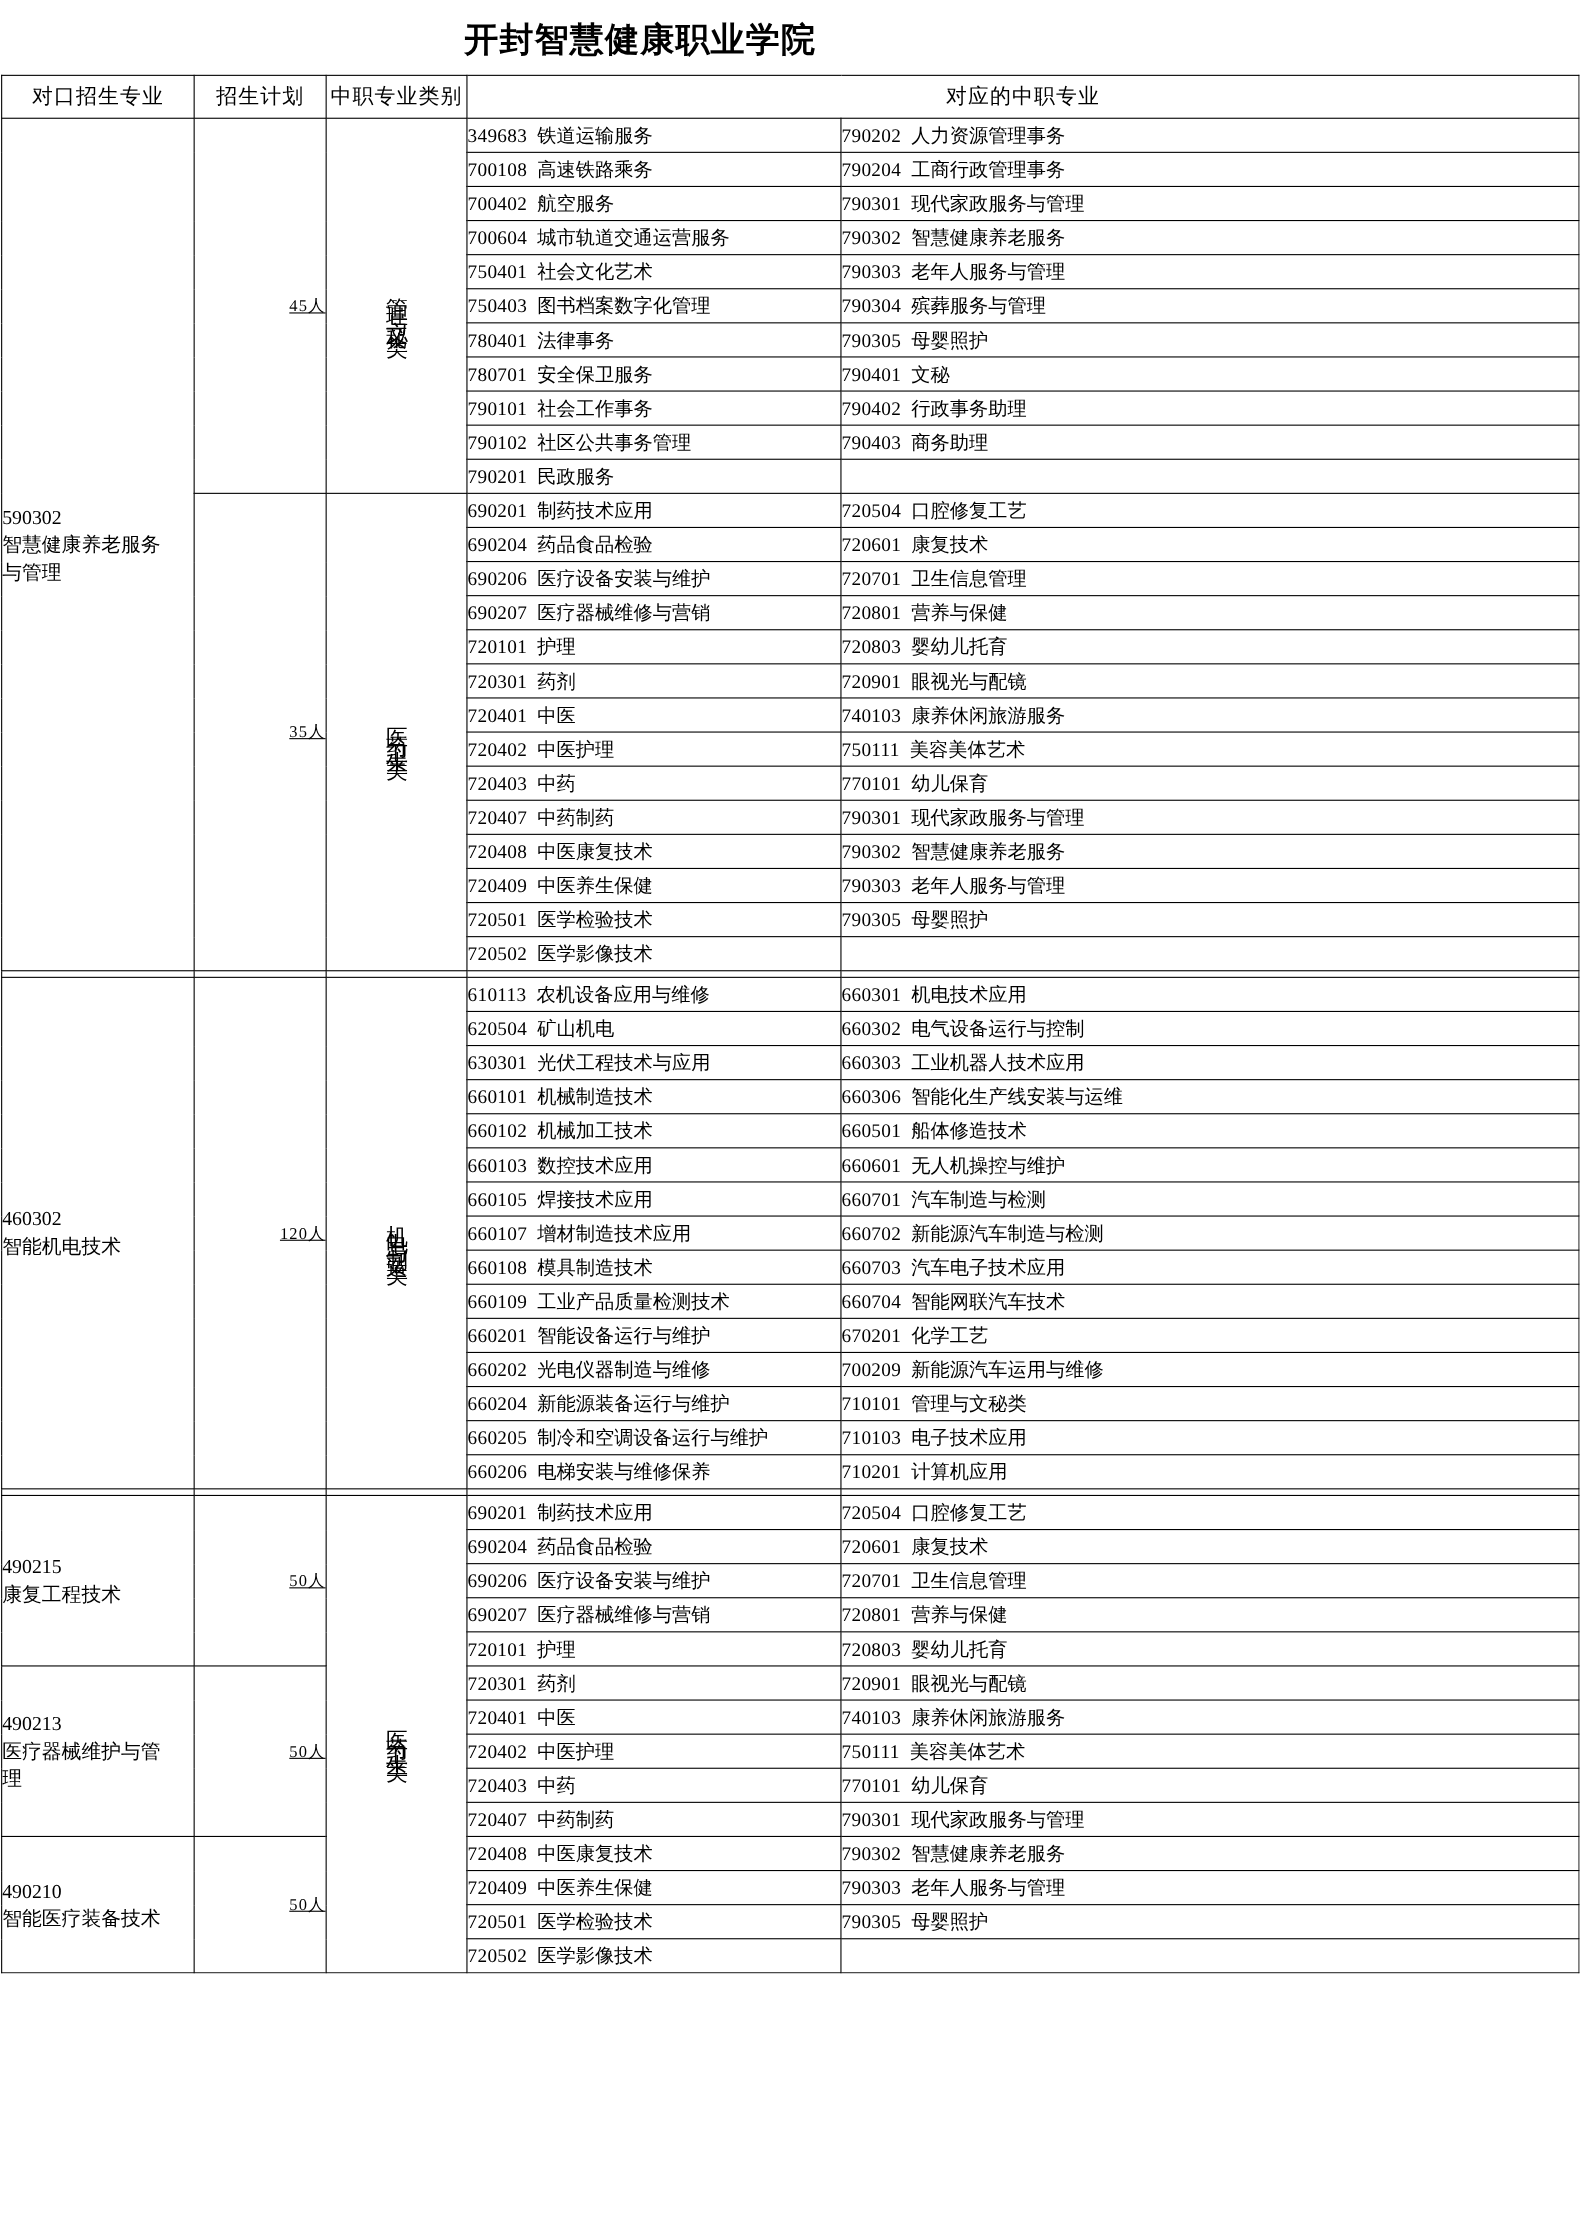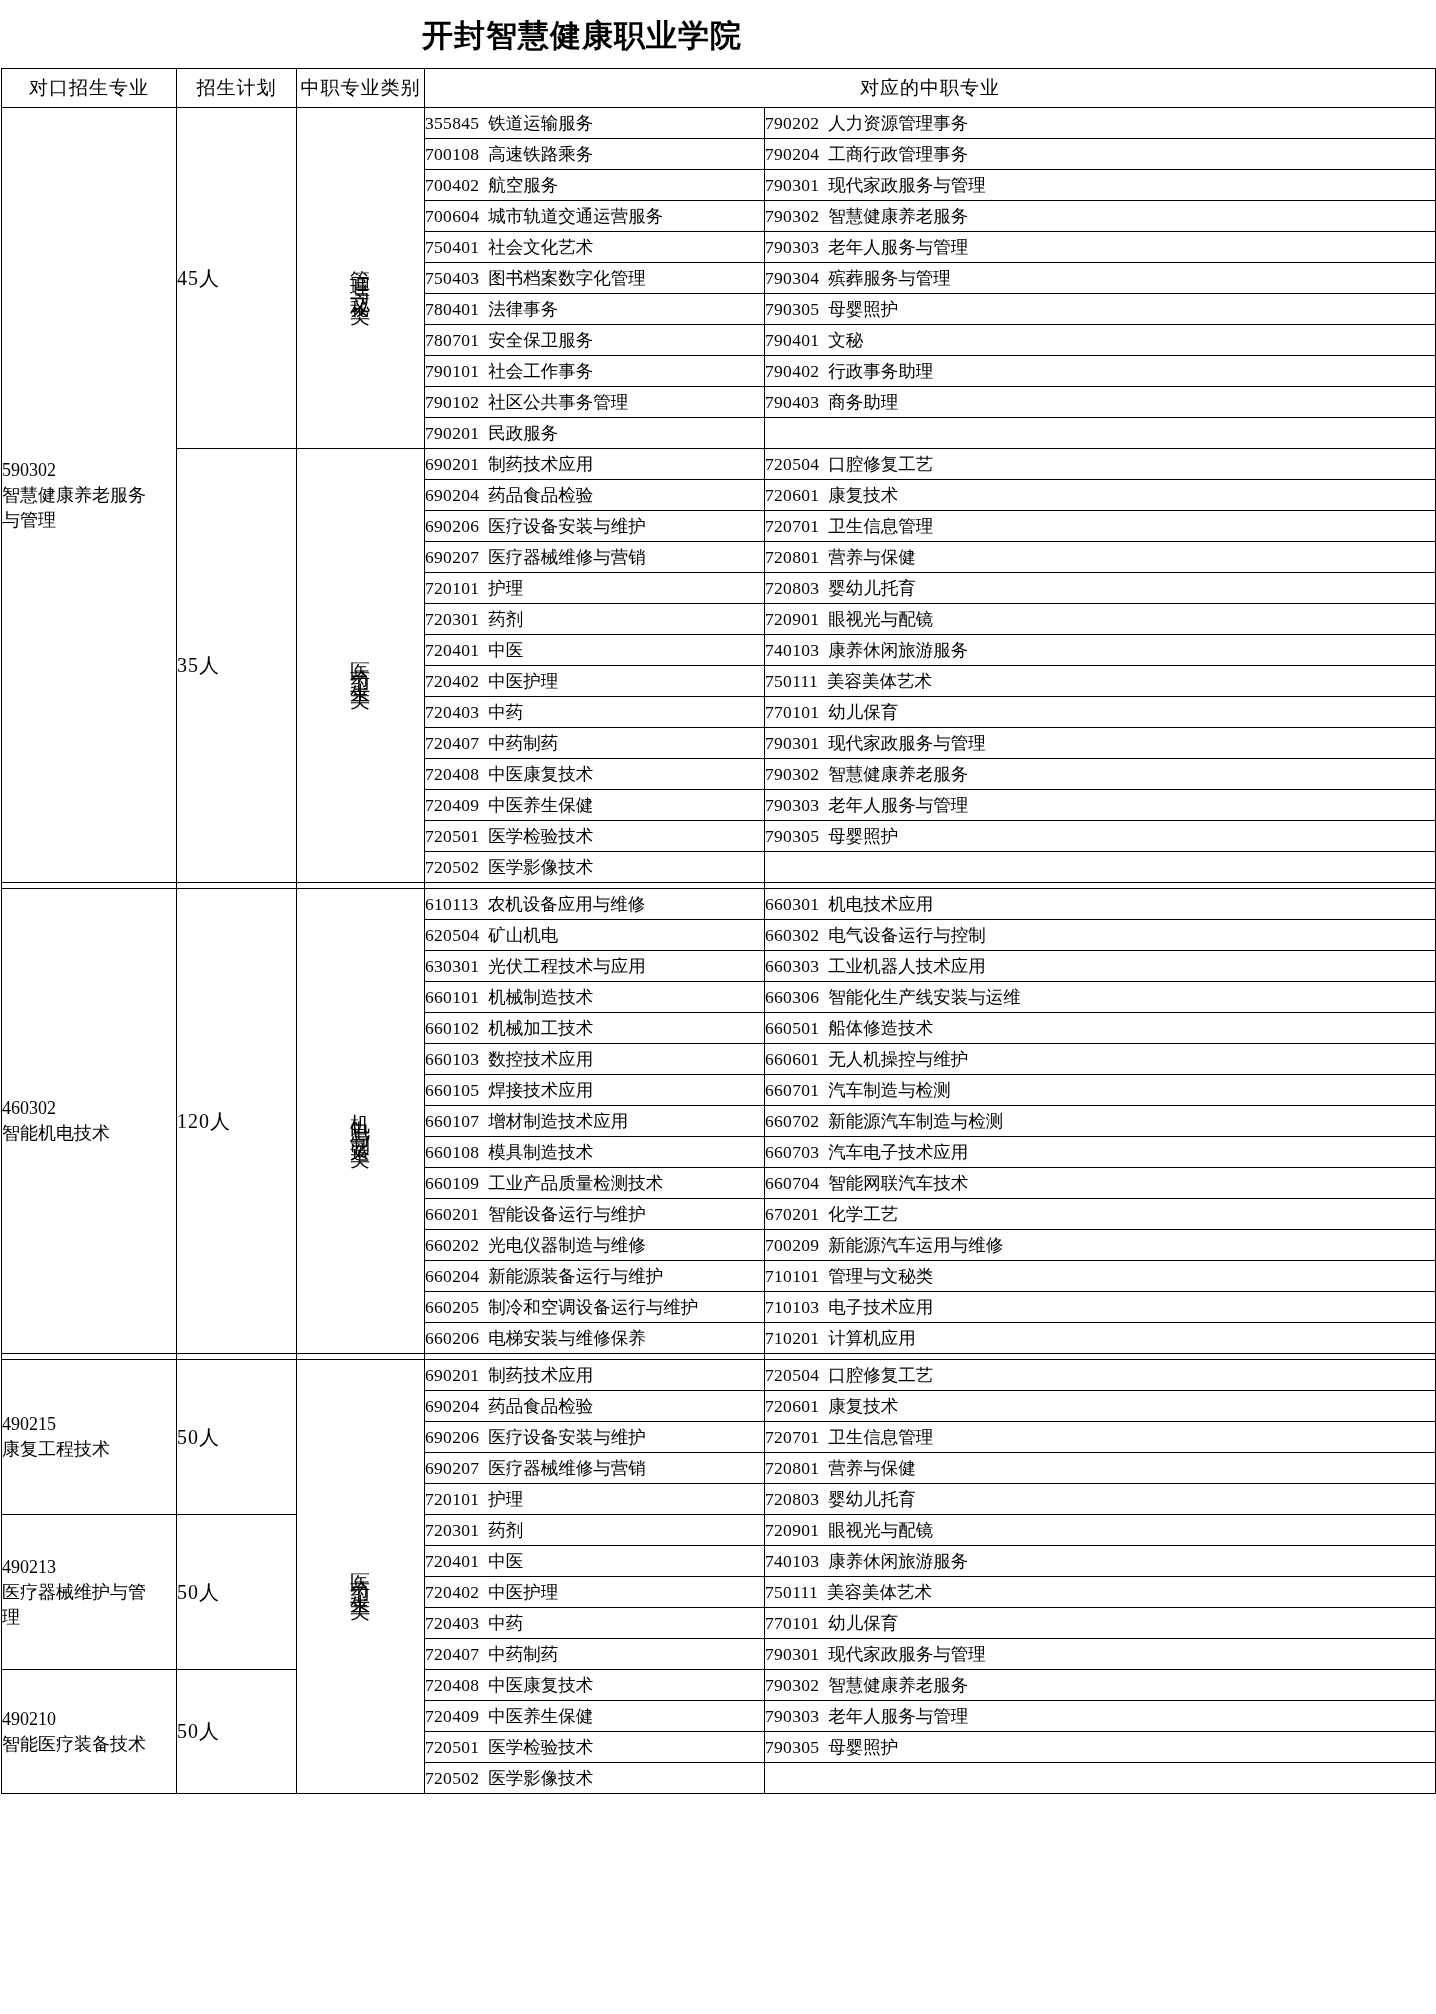--- a/index.html
+++ b/index.html
@@ -59,23 +59,24 @@
 
   
   td.major{
     text-align:left;
     font-size:18px;
     line-height:25px;
     padding:4px 6px;
   }
   
   td.plan{
-    text-align:left;
-    font-size:20px;
+    text-align:right;
+    font-size:15px;
     letter-spacing:1px;
+    text-decoration:underline;
   }
   
   td.vcat{
     text-align:center;
     padding:4px 0;
   }
   td.vcat .vtext{
     display:inline-block;
     writing-mode:vertical-rl;
     text-orientation:upright;
@@ -134,21 +135,21 @@
     </thead>
     <tbody id="tbody">
         <tr>
           <td class="major" rowspan="25">
             <div>590302</div>
             <div>智慧健康养老服务</div>
             <div>与管理</div>
           </td>
           <td class="plan" rowspan="11">45人</td>
           <td class="vcat" rowspan="11"><span class="vtext">管理与文秘类</span></td>
-          <td class="detail"><span class="code">355845</span><span class="nm">铁道运输服务</span></td>
+          <td class="detail"><span class="code">349683</span><span class="nm">铁道运输服务</span></td>
           <td class="detail"><span class="code">790202</span><span class="nm">人力资源管理事务</span></td>
         </tr>
         <tr>
           <td class="detail"><span class="code">700108</span><span class="nm">高速铁路乘务</span></td>
           <td class="detail"><span class="code">790204</span><span class="nm">工商行政管理事务</span></td>
         </tr>
         <tr>
           <td class="detail"><span class="code">700402</span><span class="nm">航空服务</span></td>
           <td class="detail"><span class="code">790301</span><span class="nm">现代家政服务与管理</span></td>
         </tr>

